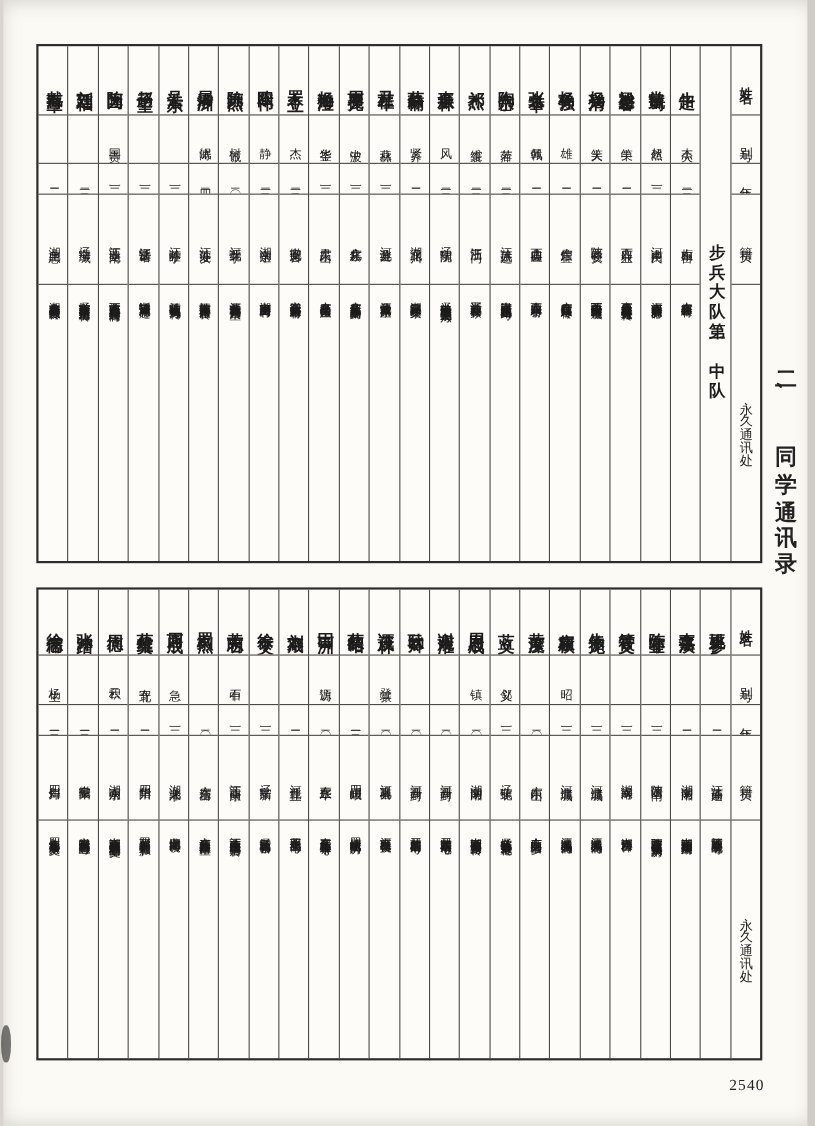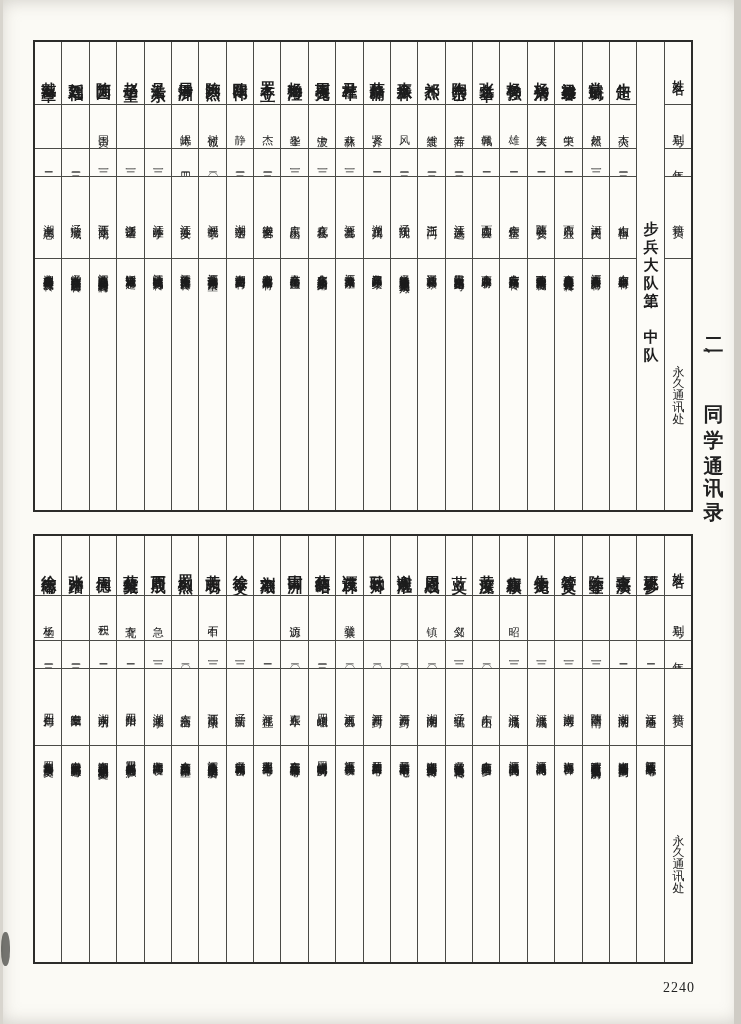--- a/index.html
+++ b/index.html
@@ -877,18 +877,18 @@
         </div>
     <div class="cell origin">
           <span class="vtext">四川仁寿</span>
         </div>
     <div class="cell address">
           <span class="vtext">四川仁寿县富加乡永兴号交</span>
         </div>
   </div>
     </div>
 
-  <div class="page-number">2240</div>
+  <div class="page-number">2540</div>
 
   <div class="scan-edge-right"></div>
   <div class="scan-edge-left"></div>
   <div class="smudge"></div>
 </div>
 
 </body></html>

